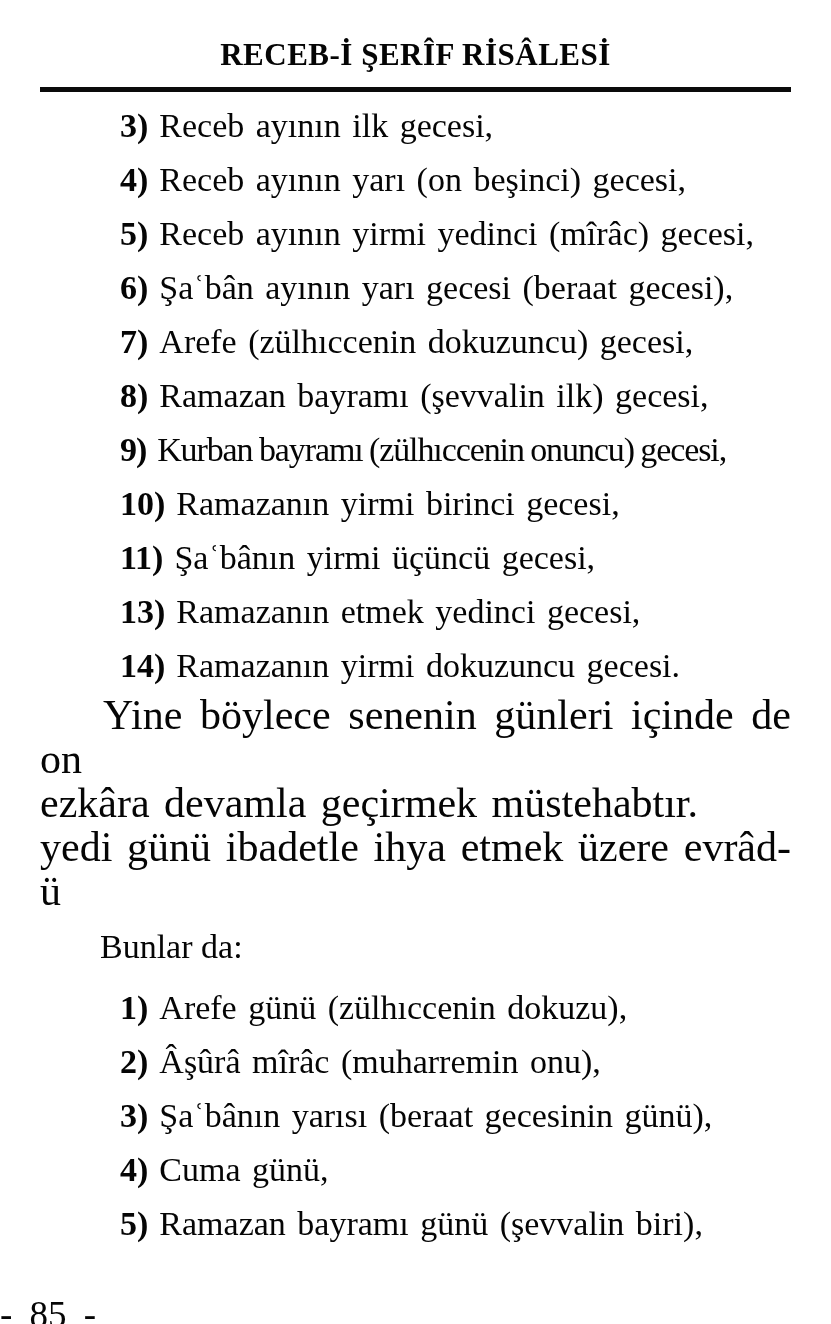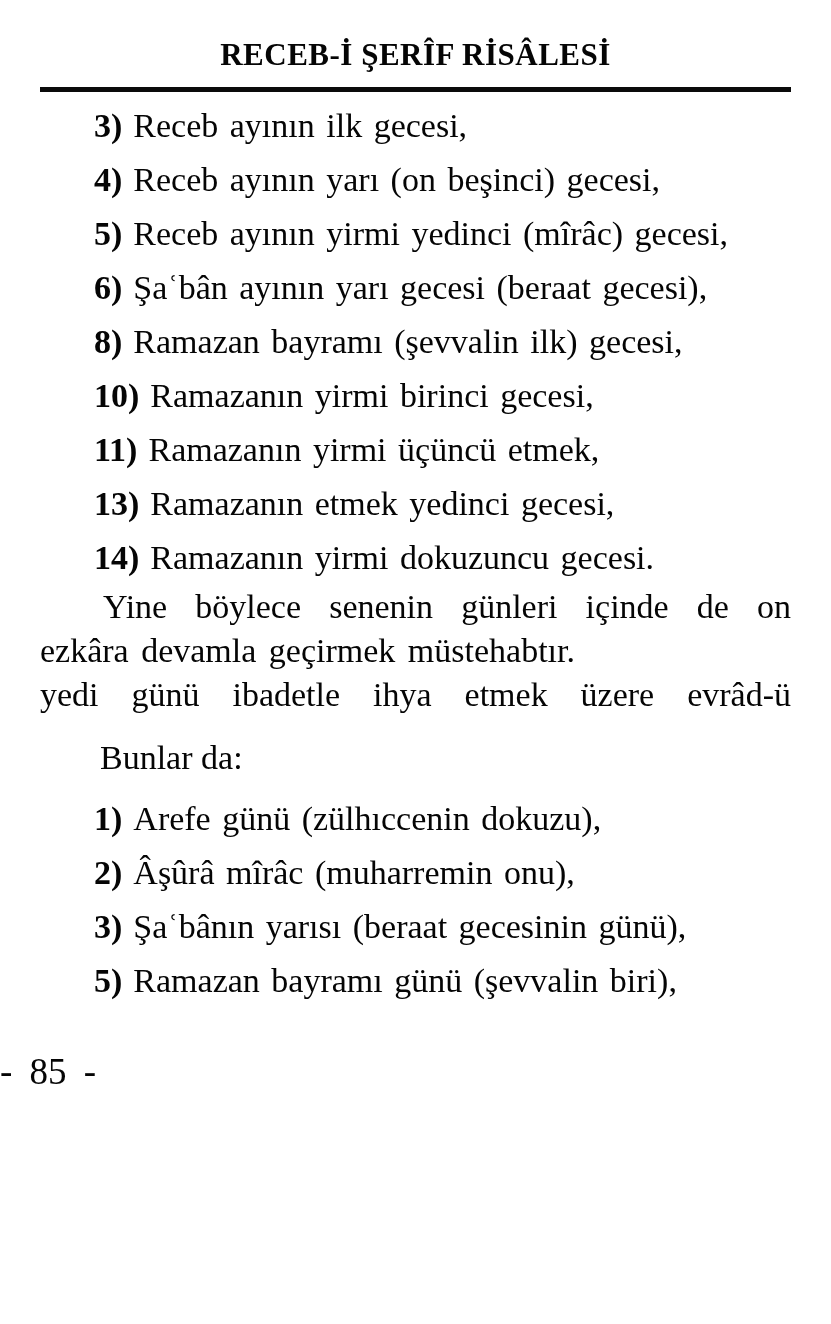--- a/index.html
+++ b/index.html
@@ -23,38 +23,38 @@
   }
   .rule {
     height: 5px;
     background: #0a0a0a;
     margin: 14px 40px 0 40px;
   }
   .list { margin-top: 7px; }
   .item {
     height: 54px;
     line-height: 54px;
-    padding-left: 94px;
+    padding-left: 120px;
     font-size: 34px;
     white-space: nowrap;
     word-spacing: 3px;
   }
   .item .num { font-weight: bold; margin-right: 11px; }
   .item.condensed { letter-spacing: -1.1px; word-spacing: -1px; }
   .para {
     margin: 0 40px;
-    font-size: 34px;
+    font-size: 42px;
     line-height: 44px;
     word-spacing: 4px;
   }
   .pline { text-align: justify; text-align-last: justify; }
   .pline.first { text-indent: 63px; }
   .pline.last { text-align: left; text-align-last: left; }
   .subheading {
-    margin-top: 14px;
+    margin-top: 7px;
     padding-left: 100px;
     font-size: 34px;
     line-height: 54px;
   }
   .page-number {
     margin-top: 46px;
     text-align: left;
     font-size: 37px;
     line-height: 36px;
     word-spacing: 8px;
@@ -75,27 +75,33 @@
     <div class="item">
       <span class="num">4)</span><span>Receb ayının yarı (on beşinci) gecesi,</span>
     </div>
     <div class="item">
       <span class="num">5)</span><span>Receb ayının yirmi yedinci (mîrâc) gecesi,</span>
     </div>
     <div class="item">
       <span class="num">6)</span><span>Şaʿbân ayının yarı gecesi (beraat gecesi),</span>
     </div>
     <div class="item">
+      <span class="num">7)</span><span>Arefe (zülhıccenin dokuzuncu) gecesi,</span>
+    </div>
+    <div class="item">
       <span class="num">8)</span><span>Ramazan bayramı (şevvalin ilk) gecesi,</span>
+    </div>
+    <div class="item condensed">
+      <span class="num">9)</span><span>Kurban bayramı (zülhıccenin onuncu) gecesi,</span>
     </div>
     <div class="item">
       <span class="num">10)</span><span>Ramazanın yirmi birinci gecesi,</span>
     </div>
     <div class="item">
-      <span class="num">11)</span><span>Ramazanın yirmi üçüncü etmek,</span>
+      <span class="num">11)</span><span>Şaʿbânın yirmi üçüncü gecesi,</span>
     </div>
     <div class="item">
       <span class="num">13)</span><span>Ramazanın etmek yedinci gecesi,</span>
     </div>
     <div class="item">
       <span class="num">14)</span><span>Ramazanın yirmi dokuzuncu gecesi.</span>
     </div>
   </div>
 
   <div class="para">
@@ -110,19 +116,22 @@
     <div class="item">
       <span class="num">1)</span><span>Arefe günü (zülhıccenin dokuzu),</span>
     </div>
     <div class="item">
       <span class="num">2)</span><span>Âşûrâ mîrâc (muharremin onu),</span>
     </div>
     <div class="item">
       <span class="num">3)</span><span>Şaʿbânın yarısı (beraat gecesinin günü),</span>
     </div>
     <div class="item">
+      <span class="num">4)</span><span>Cuma günü,</span>
+    </div>
+    <div class="item">
       <span class="num">5)</span><span>Ramazan bayramı günü (şevvalin biri),</span>
     </div>
   </div>
 
   <div class="page-number">- 85 -</div>
 
 </div>
 
 </body></html>

